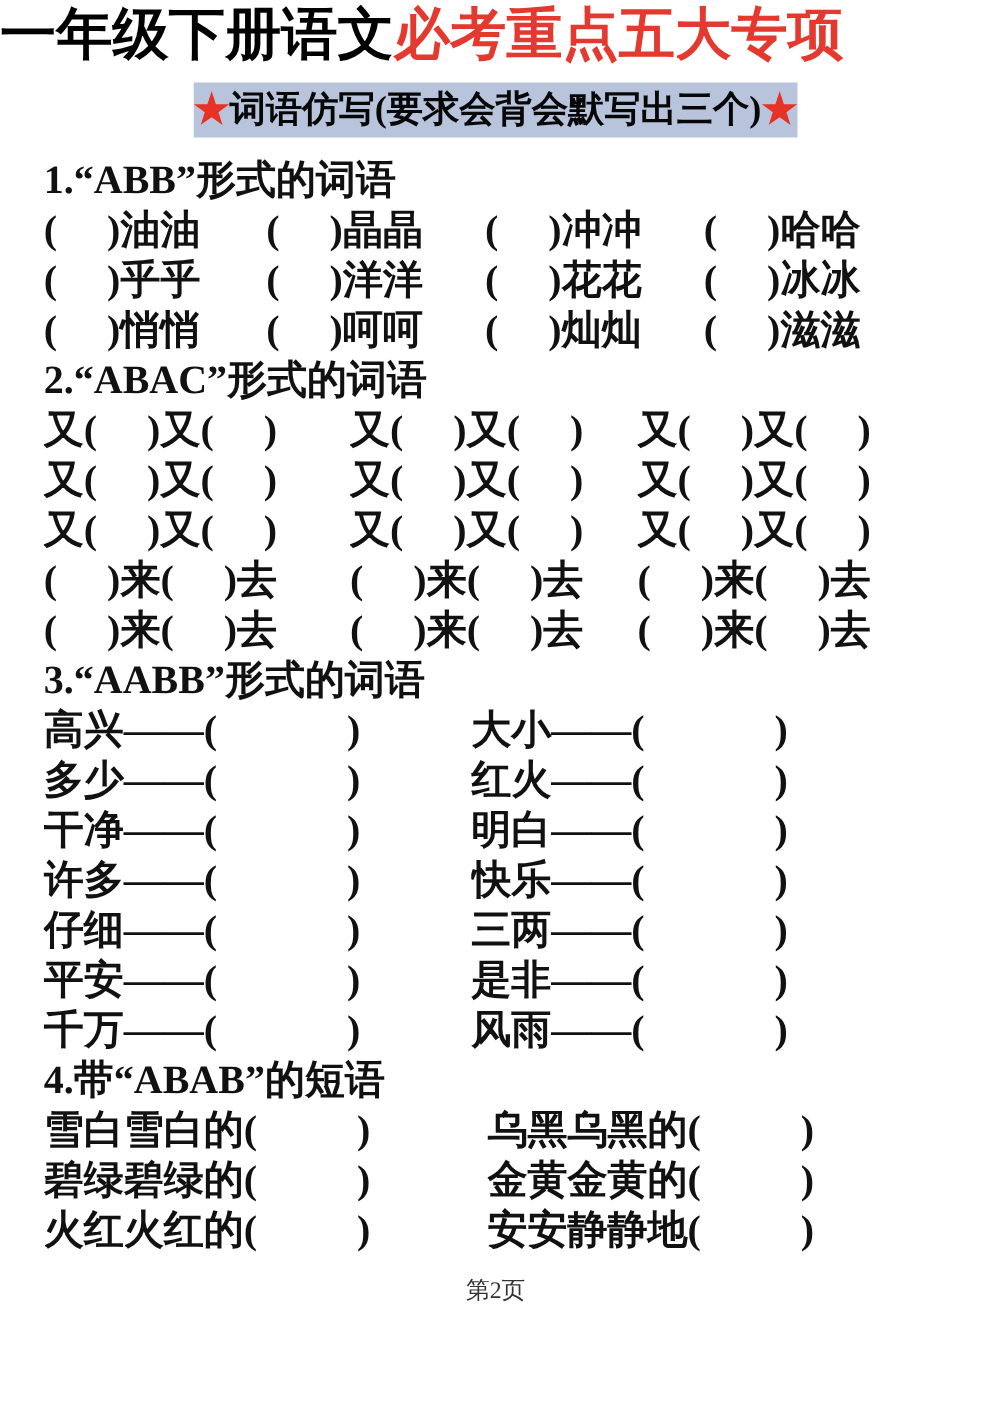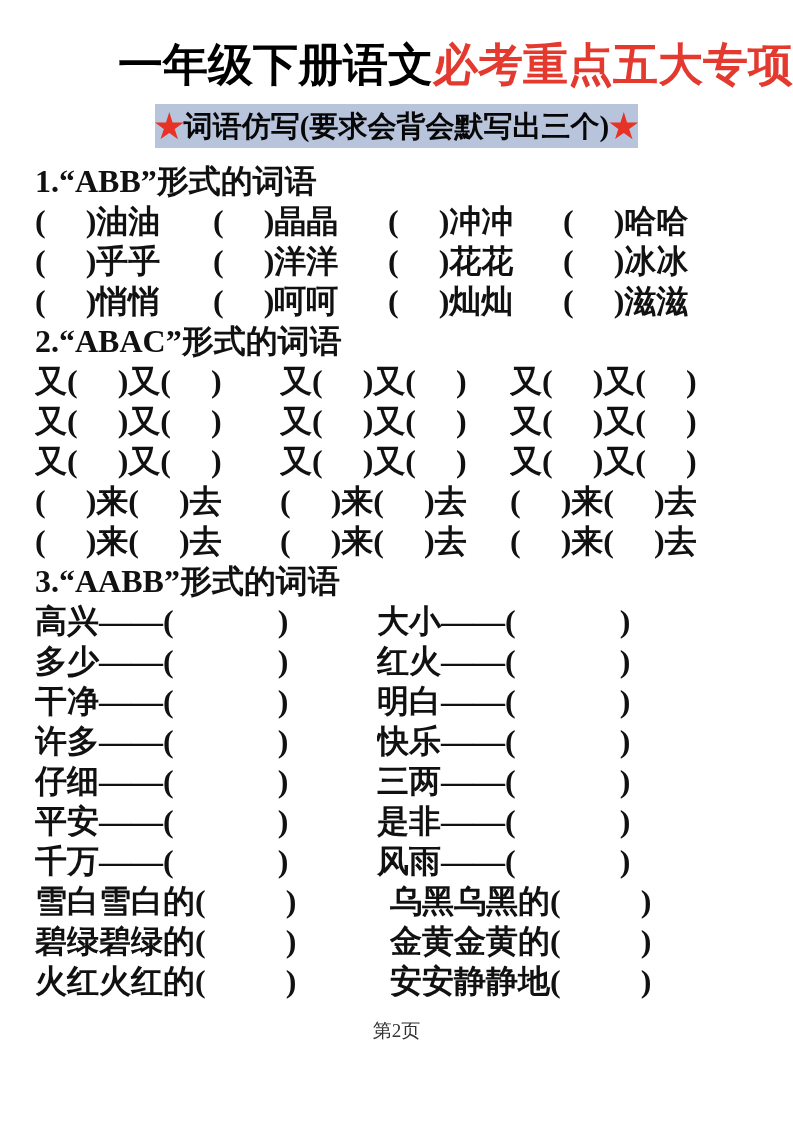--- a/index.html
+++ b/index.html
@@ -13,22 +13,21 @@
   body{
     background:#ffffff;
     color:var(--text-black);
     font-family:"Liberation Serif", serif;
     overflow:hidden;
   }
   .sheet{width:793px;height:1121px;position:relative;}
 
   
   .page-title{
-    margin-top:38px;
-    text-align:right;
+    text-align:left;
     font-family:"Liberation Sans", sans-serif;
     font-size:45px;
     font-weight:900;
     line-height:54px;
     letter-spacing:0px;
     white-space:nowrap;
   }
   .t-black{color:#000000;}
   .t-red{color:var(--title-red);}
 
@@ -168,20 +167,21 @@
         <span class="cell">三两——(             )</span>
       </div>
       <div class="line row sec2">
         <span class="cell">平安——(             )</span>
         <span class="cell">是非——(             )</span>
       </div>
       <div class="line row sec2">
         <span class="cell">千万——(             )</span>
         <span class="cell">风雨——(             )</span>
       </div>
+      <div class="line heading">4.带“ABAB”的短语</div>
       <div class="line row sec3">
         <span class="cell">雪白雪白的(          )</span>
         <span class="cell">乌黑乌黑的(          )</span>
       </div>
       <div class="line row sec3">
         <span class="cell">碧绿碧绿的(          )</span>
         <span class="cell">金黄金黄的(          )</span>
       </div>
       <div class="line row sec3">
         <span class="cell">火红火红的(          )</span>

